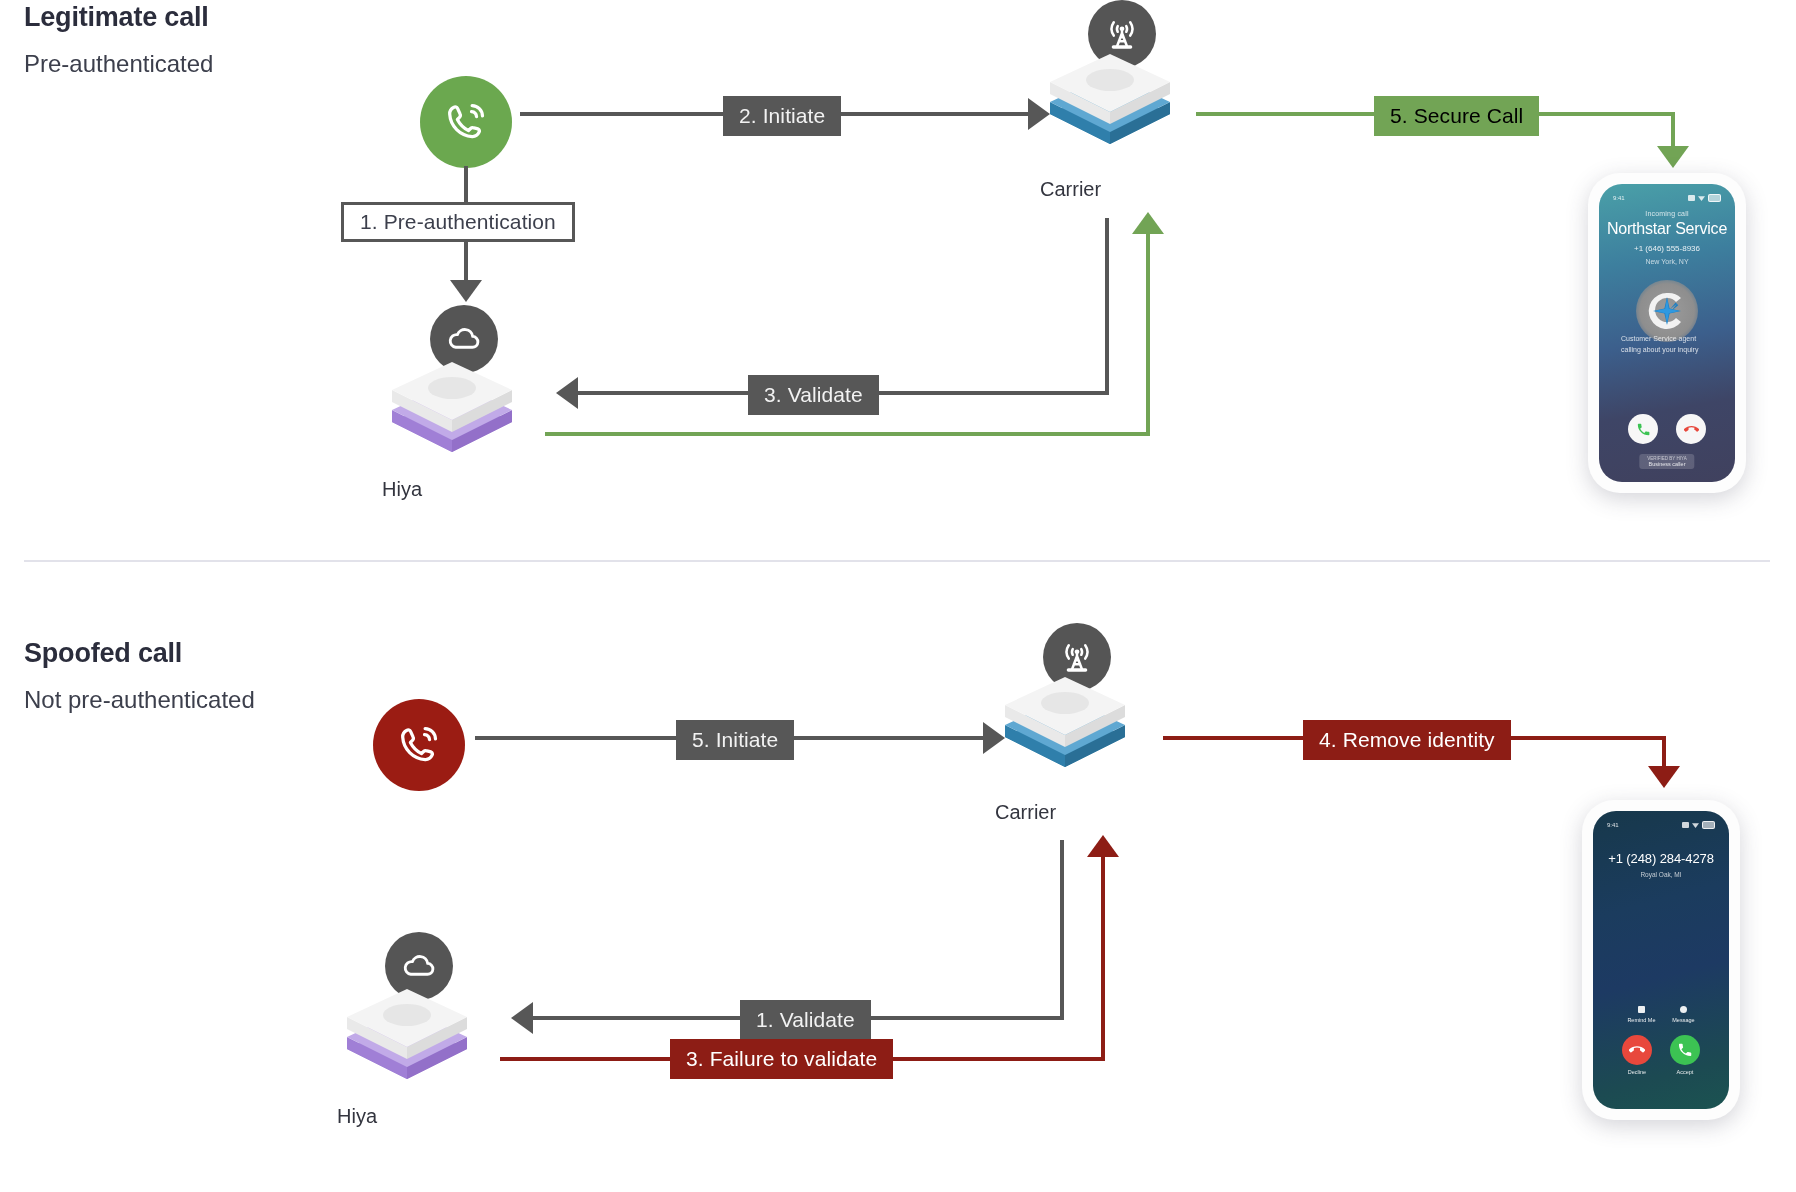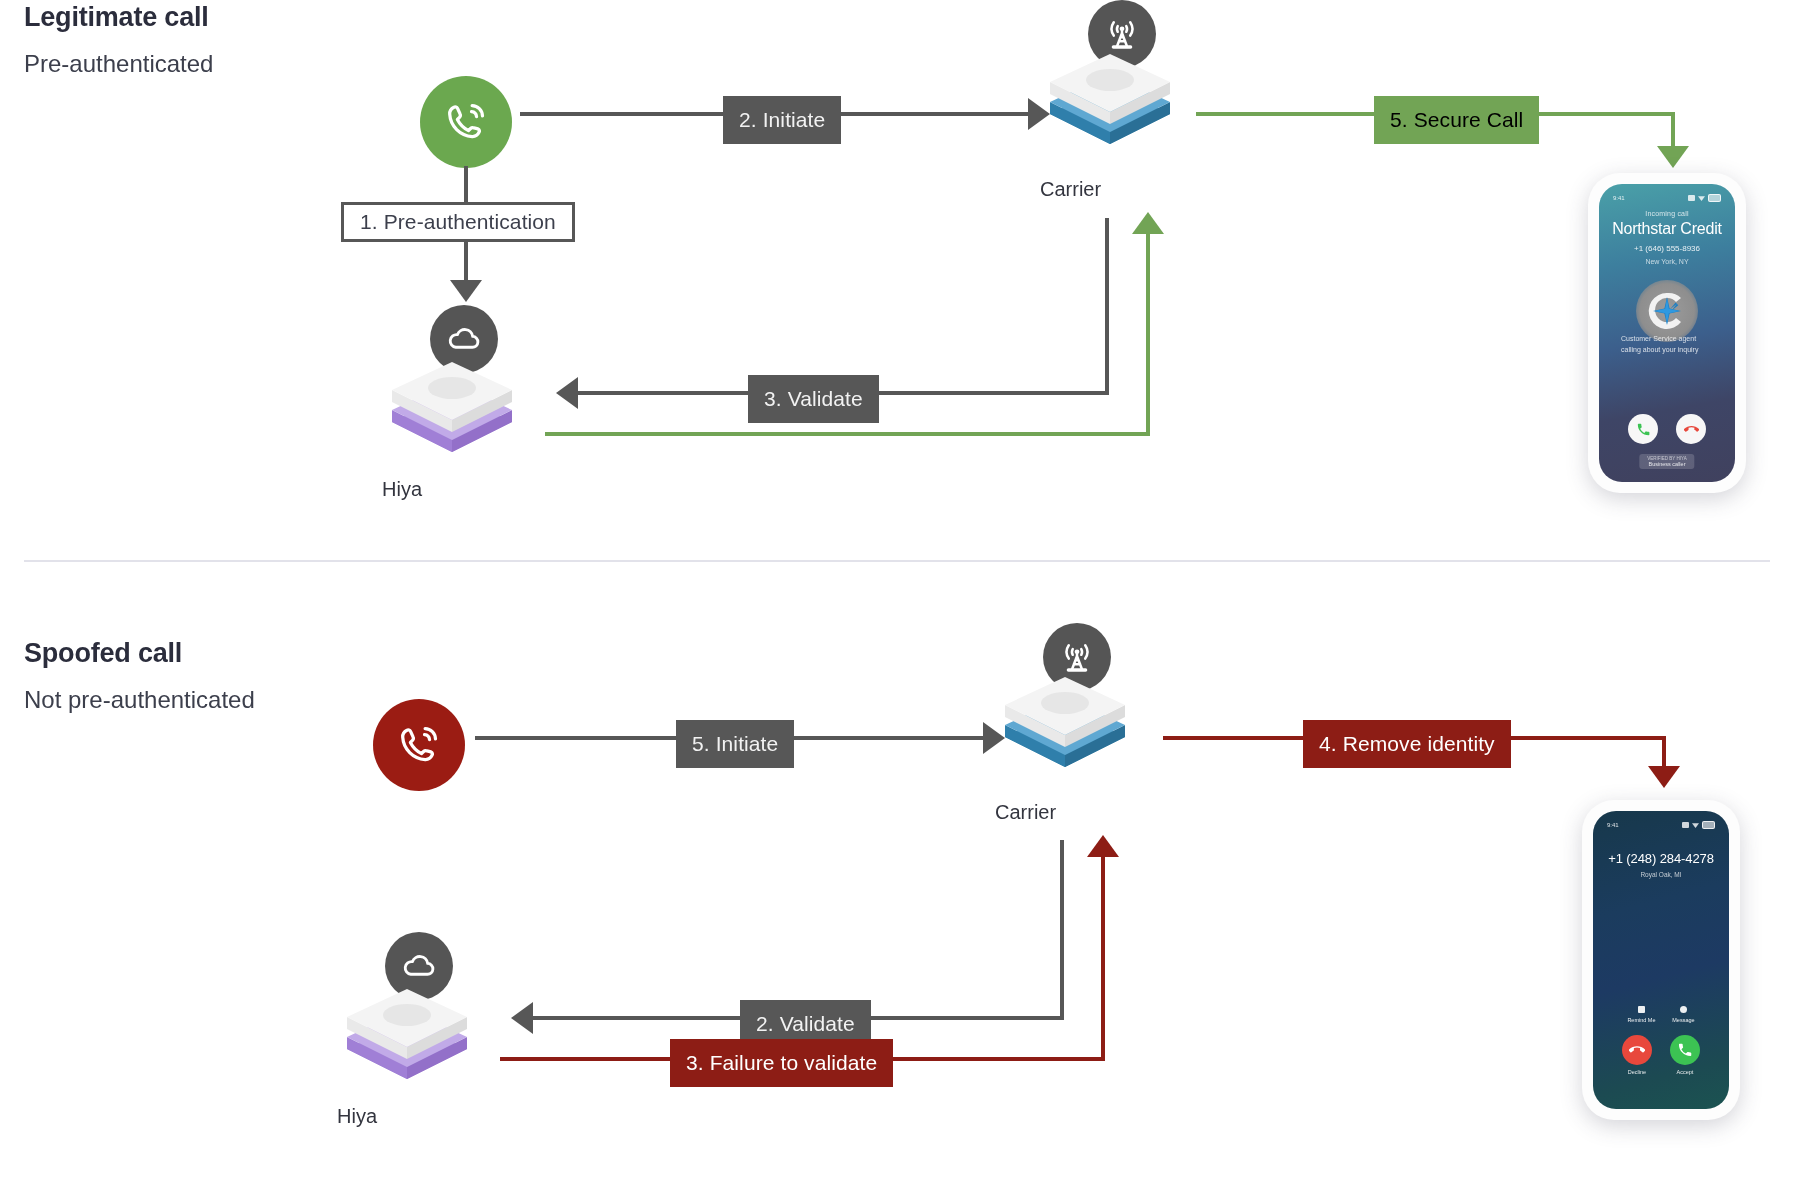--- a/index.html
+++ b/index.html
@@ -52,21 +52,21 @@
   .ln{position:absolute;}
   .ln.h{height:4px;}
   .ln.v{width:4px;}
   .arrowhead{position:absolute;width:0;height:0;}
 
   
   .chip{
     position:absolute;
     display:flex;align-items:center;justify-content:center;
     font-size:21px;letter-spacing:0.1px;
-    height:48px;padding:0 16px;
+    height:40px;padding:0 16px;
     white-space:nowrap;box-sizing:border-box;
   }
   .chip.gray{background:#575757;color:#f2f2f2;}
   .chip.green{background:#72a455;color:#000000;}
   .chip.red{background:#8d1d15;color:#ffffff;}
   .chip.outline{background:#ffffff;color:#3c3f4c;border:3px solid #575757;height:40px;}
 
   
   .phone{
     position:absolute;
@@ -231,21 +231,21 @@
     <div class="screen scr-a">
       <div class="statusbar">
         <span style="font-size:6px;">9:41</span>
         <span class="sb-right">
           <span class="sb-bar"></span>
           <span class="sb-wifi"></span>
           <span class="sb-batt"></span>
         </span>
       </div>
       <div class="scr-text t-incoming">Incoming call</div>
-      <div class="scr-text t-name">Northstar Credit</div>
+      <div class="scr-text t-name">Northstar Service</div>
       <div class="scr-text t-number">+1 (646) 555-8936</div>
       <div class="scr-text t-place">New York, NY</div>
 
       <div class="brandlogo">
         <svg width="44" height="44" viewBox="0 0 44 44">
           <path d="M22 4a18 18 0 1 0 14 29l-5-4A12 12 0 1 1 31 13l5-4A17.9 17.9 0 0 0 22 4z" fill="#f2f2f2"></path>
           <polygon points="22,8 24.6,19.4 36,22 24.6,24.6 22,36 19.4,24.6 8,22 19.4,19.4" fill="#1c7fc4"></polygon>
           <polygon points="30.6,13.4 25.1,20.3 31.9,14.8 26.4,21.7 33.3,16.2" fill="#1c7fc4"></polygon>
           <polygon points="22,9 23.8,19.8 34.6,22 23.8,24.2 22,35 20.2,24.2 9.4,22 20.2,19.8" fill="#2f99e0"></polygon>
         </svg>
@@ -336,21 +336,21 @@
       <polygon points="140,42 140,30 80,60 80,72" fill="#dcdcdc"></polygon>
       <polygon points="20,30 80,60 140,30 80,2" fill="#f4f4f4"></polygon>
       <ellipse cx="80" cy="28" rx="24" ry="11" fill="#e6e6e6"></ellipse>
     </svg>
   </div>
   <div class="node-label" style="left:337px;top:1105px;width:140px;">Hiya</div>
 
   <div class="ln v" style="left:1060px;top:840px;height:178px;background:#575757;"></div>
   <div class="ln h" style="left:525px;top:1016px;width:539px;background:#575757;"></div>
   <div class="arrowhead" style="left:511px;top:1002px;border-top:16px solid transparent;border-bottom:16px solid transparent;border-right:22px solid #575757;"></div>
-  <div class="chip gray" style="left:740px;top:1000px;">2. Validate</div>
+  <div class="chip gray" style="left:740px;top:1000px;">1. Validate</div>
 
   <div class="ln h" style="left:500px;top:1057px;width:605px;background:#8d1d15;"></div>
   <div class="ln v" style="left:1101px;top:855px;height:204px;background:#8d1d15;"></div>
   <div class="arrowhead" style="left:1087px;top:835px;border-left:16px solid transparent;border-right:16px solid transparent;border-bottom:22px solid #8d1d15;"></div>
   <div class="chip red" style="left:670px;top:1039px;">3. Failure to validate</div>
 
   <div class="ln h" style="left:1163px;top:736px;width:503px;background:#8d1d15;"></div>
   <div class="ln v" style="left:1662px;top:736px;height:36px;background:#8d1d15;"></div>
   <div class="arrowhead" style="left:1648px;top:766px;border-left:16px solid transparent;border-right:16px solid transparent;border-top:22px solid #8d1d15;"></div>
   <div class="chip red" style="left:1303px;top:720px;">4. Remove identity</div>

